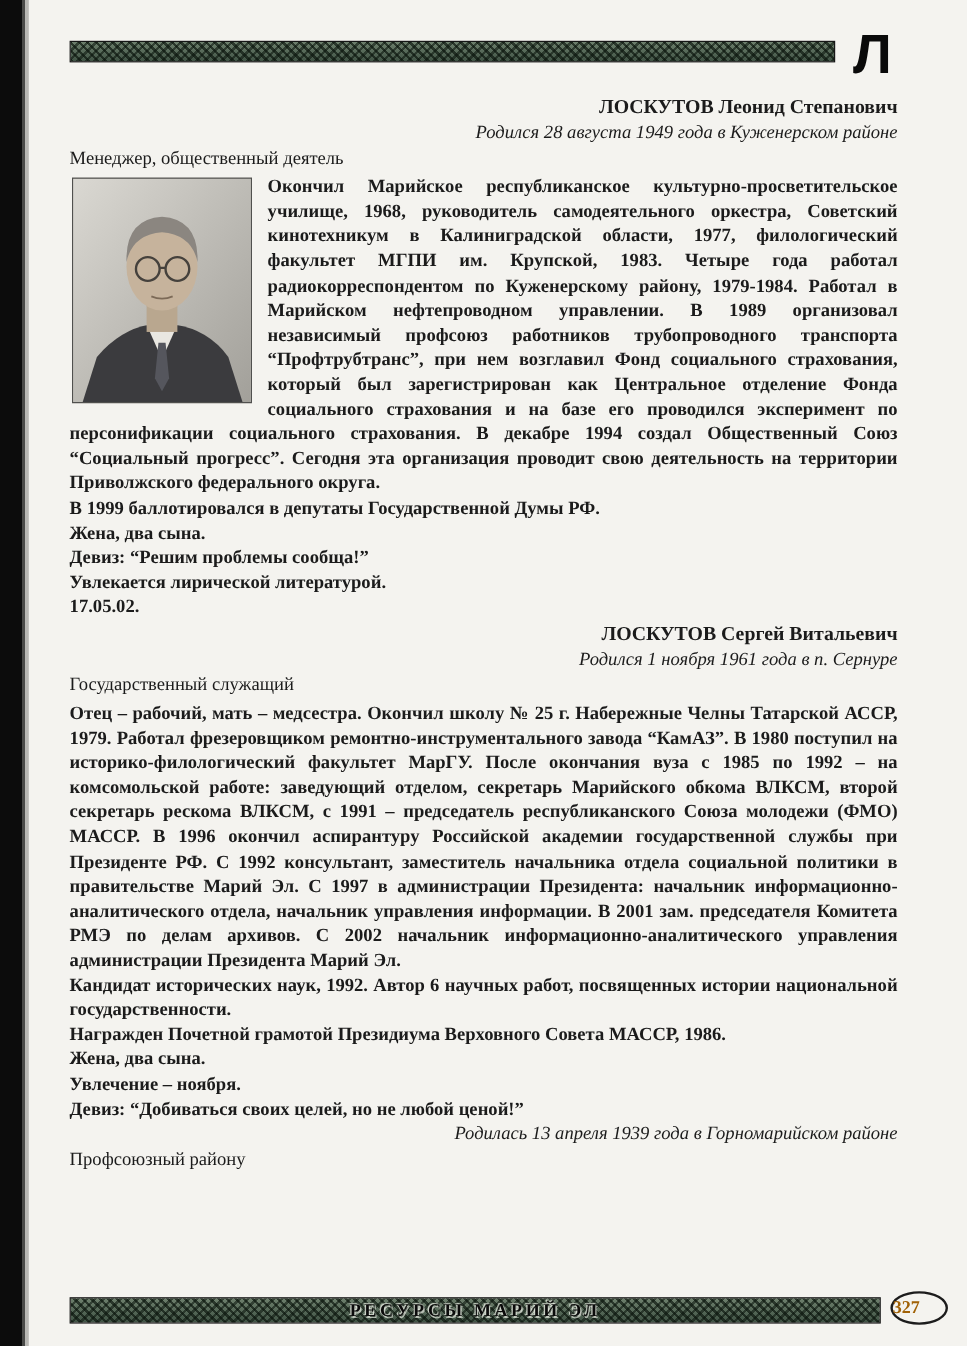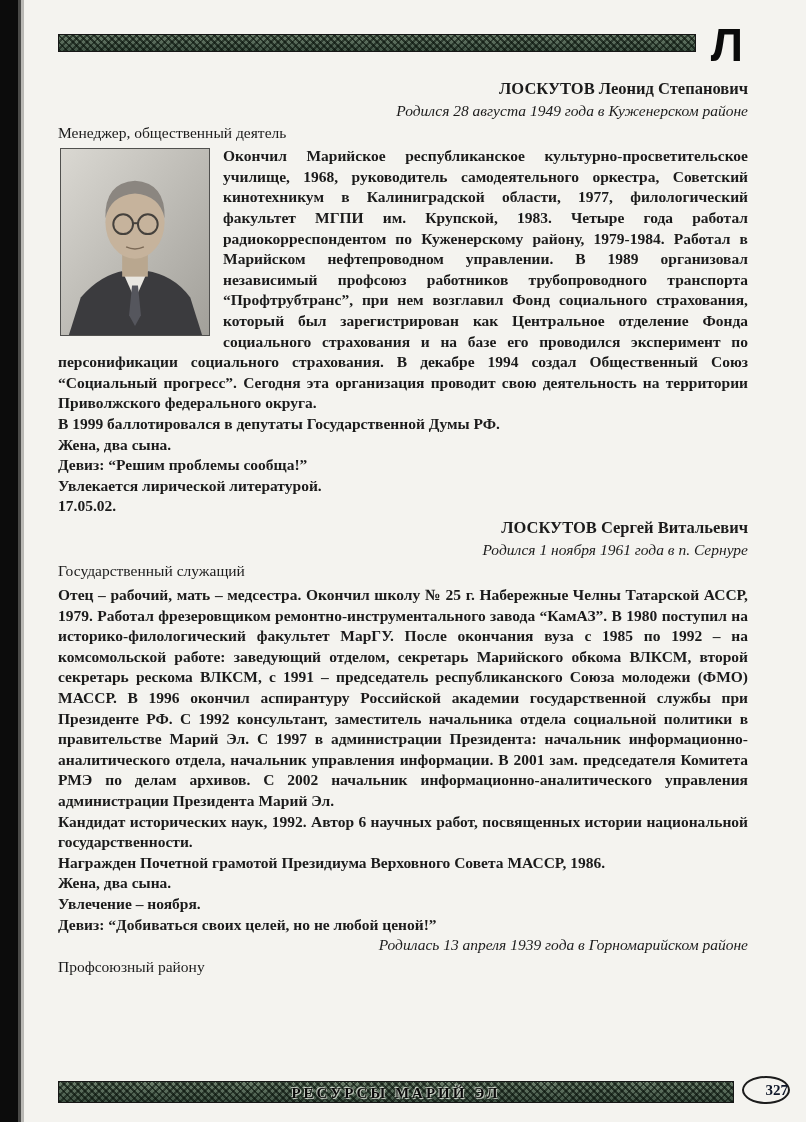--- a/index.html
+++ b/index.html
@@ -65,22 +65,22 @@
   .footer-title {
     font-weight:bold; font-size:15px; letter-spacing:3px;
     color:#0b0b0b;
     text-shadow:0 0 2px rgba(235,240,230,.95), 1px 1px 0 rgba(235,240,230,.7), -1px -1px 0 rgba(235,240,230,.7);
     white-space:nowrap;
   }
   .page-number-oval {
     width:44px; height:24px; flex:0 0 auto;
     border:2px solid #1c1c1c; border-radius:50%;
     background:#f4f3ef;
-    display:flex; align-items:center; justify-content:flex-end;
-    font-weight:bold; font-size:15px; color:#0f172a;
+    display:flex; align-items:center; justify-content:flex-start;
+    font-weight:bold; font-size:15px; color:#a16207;
   }
 </style>
 </head>
 <body>
 
 <div class="page">
   <div class="scan-edge"></div>
 
   <div class="content">
 

